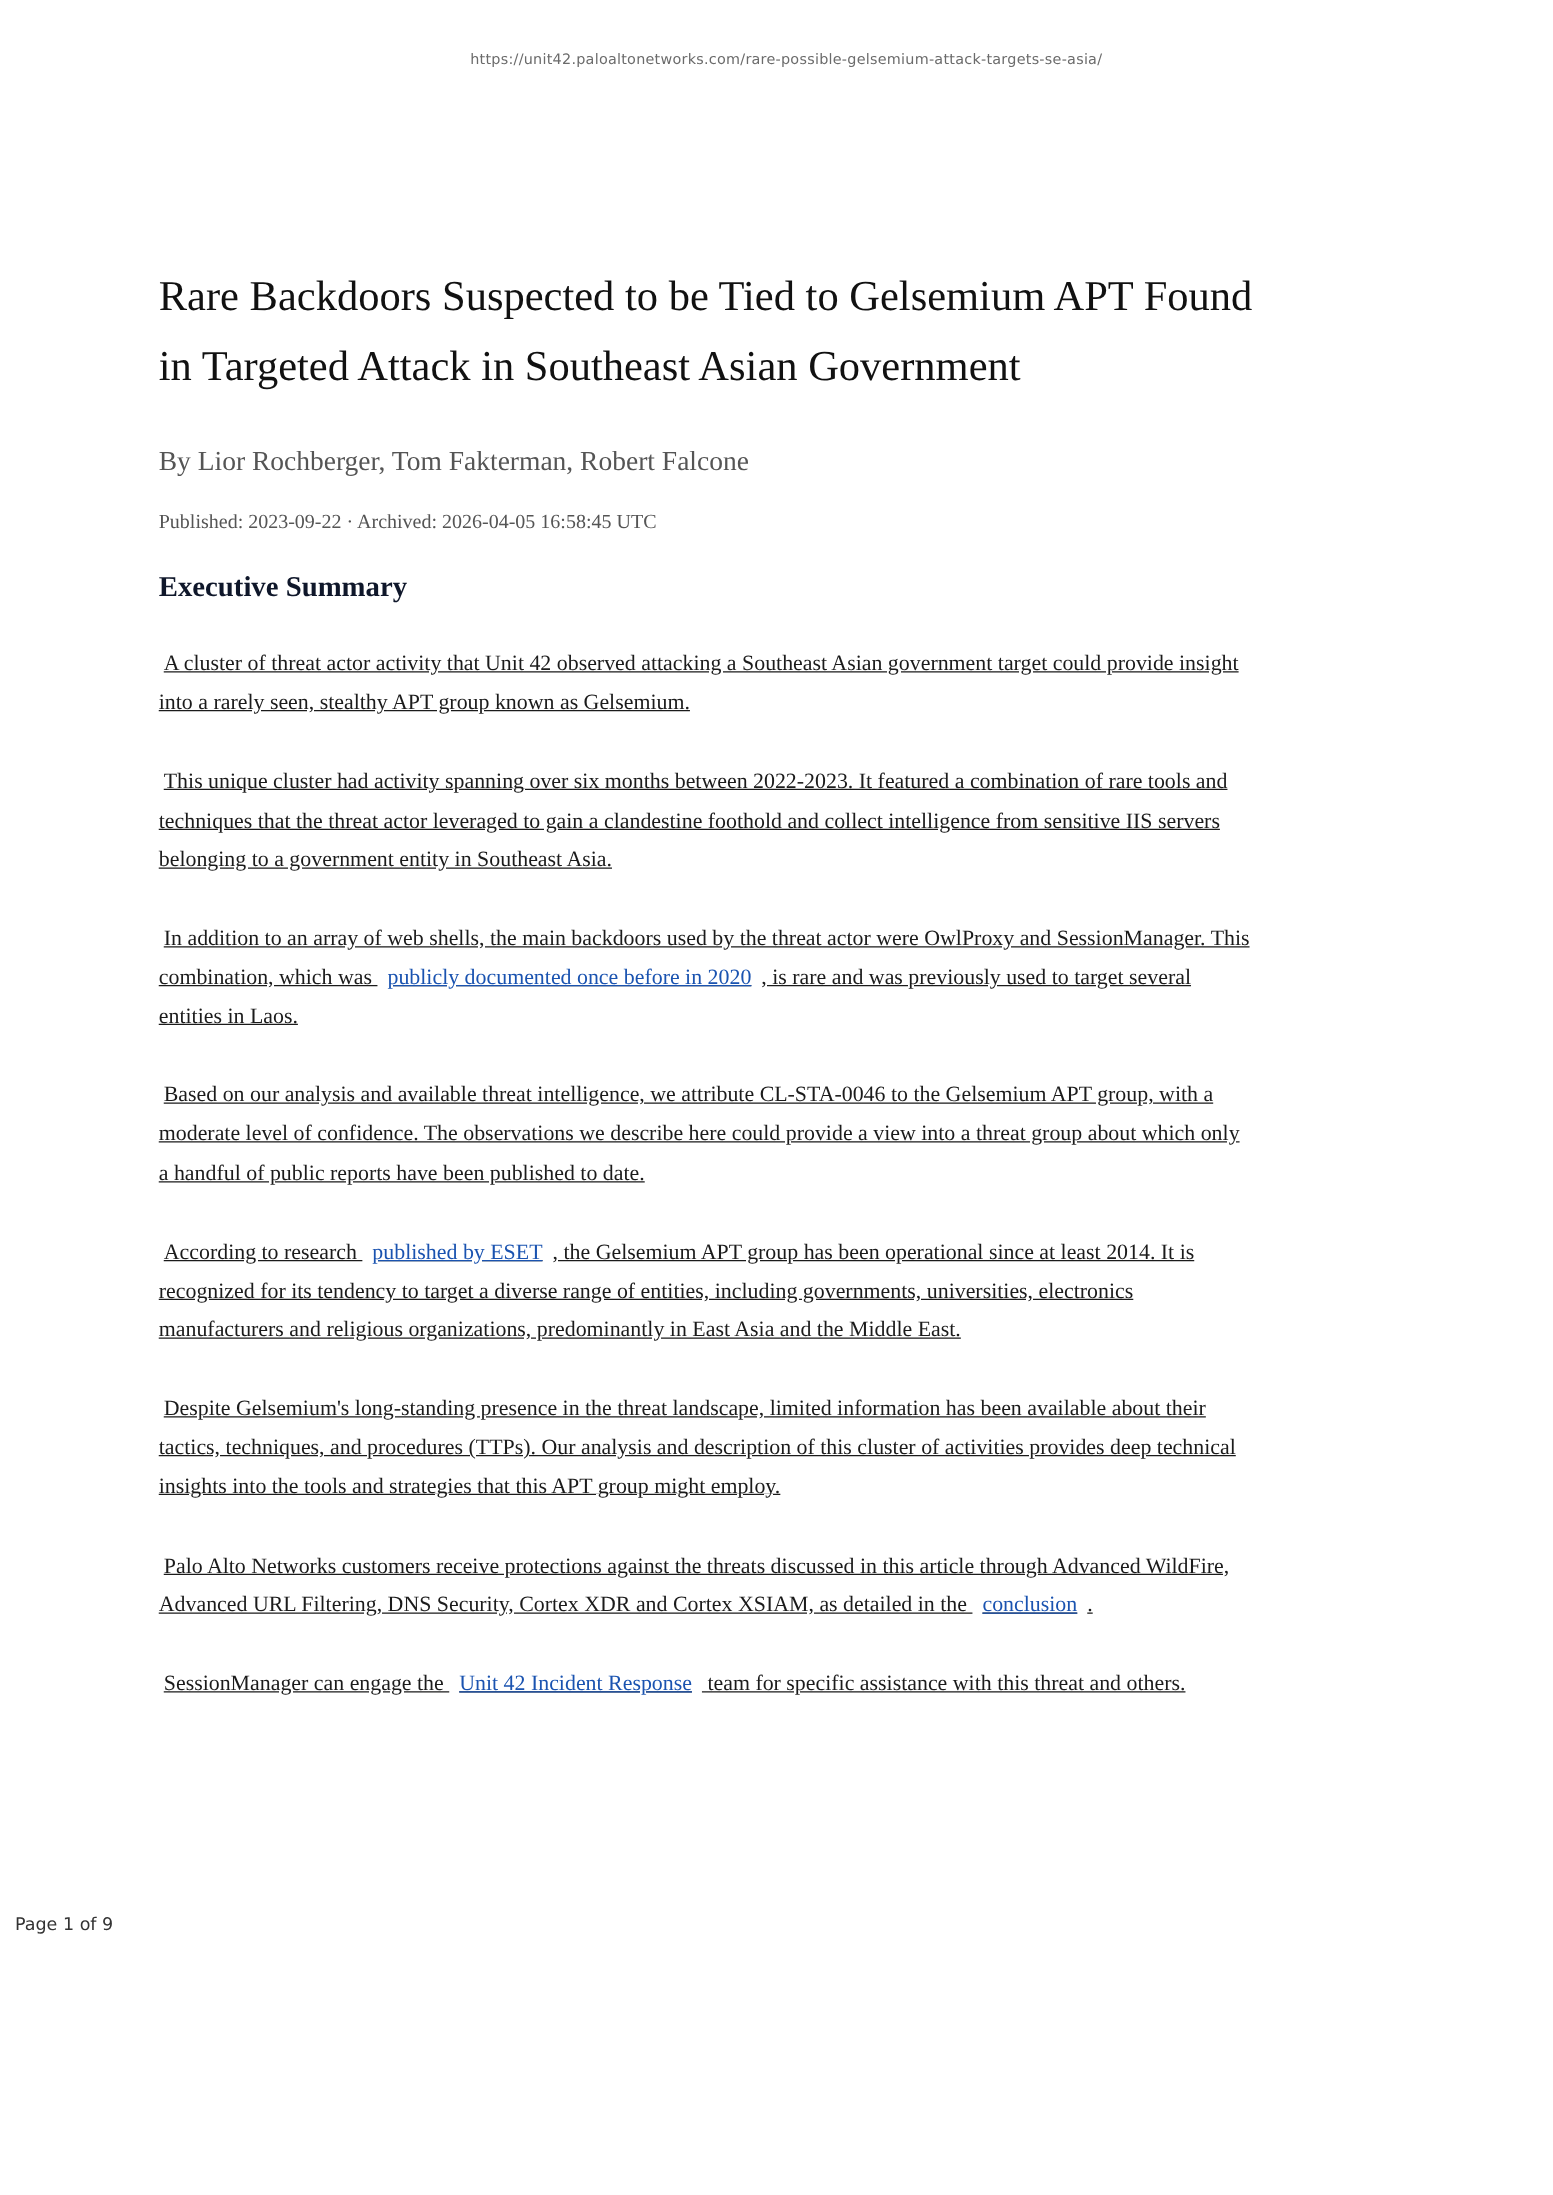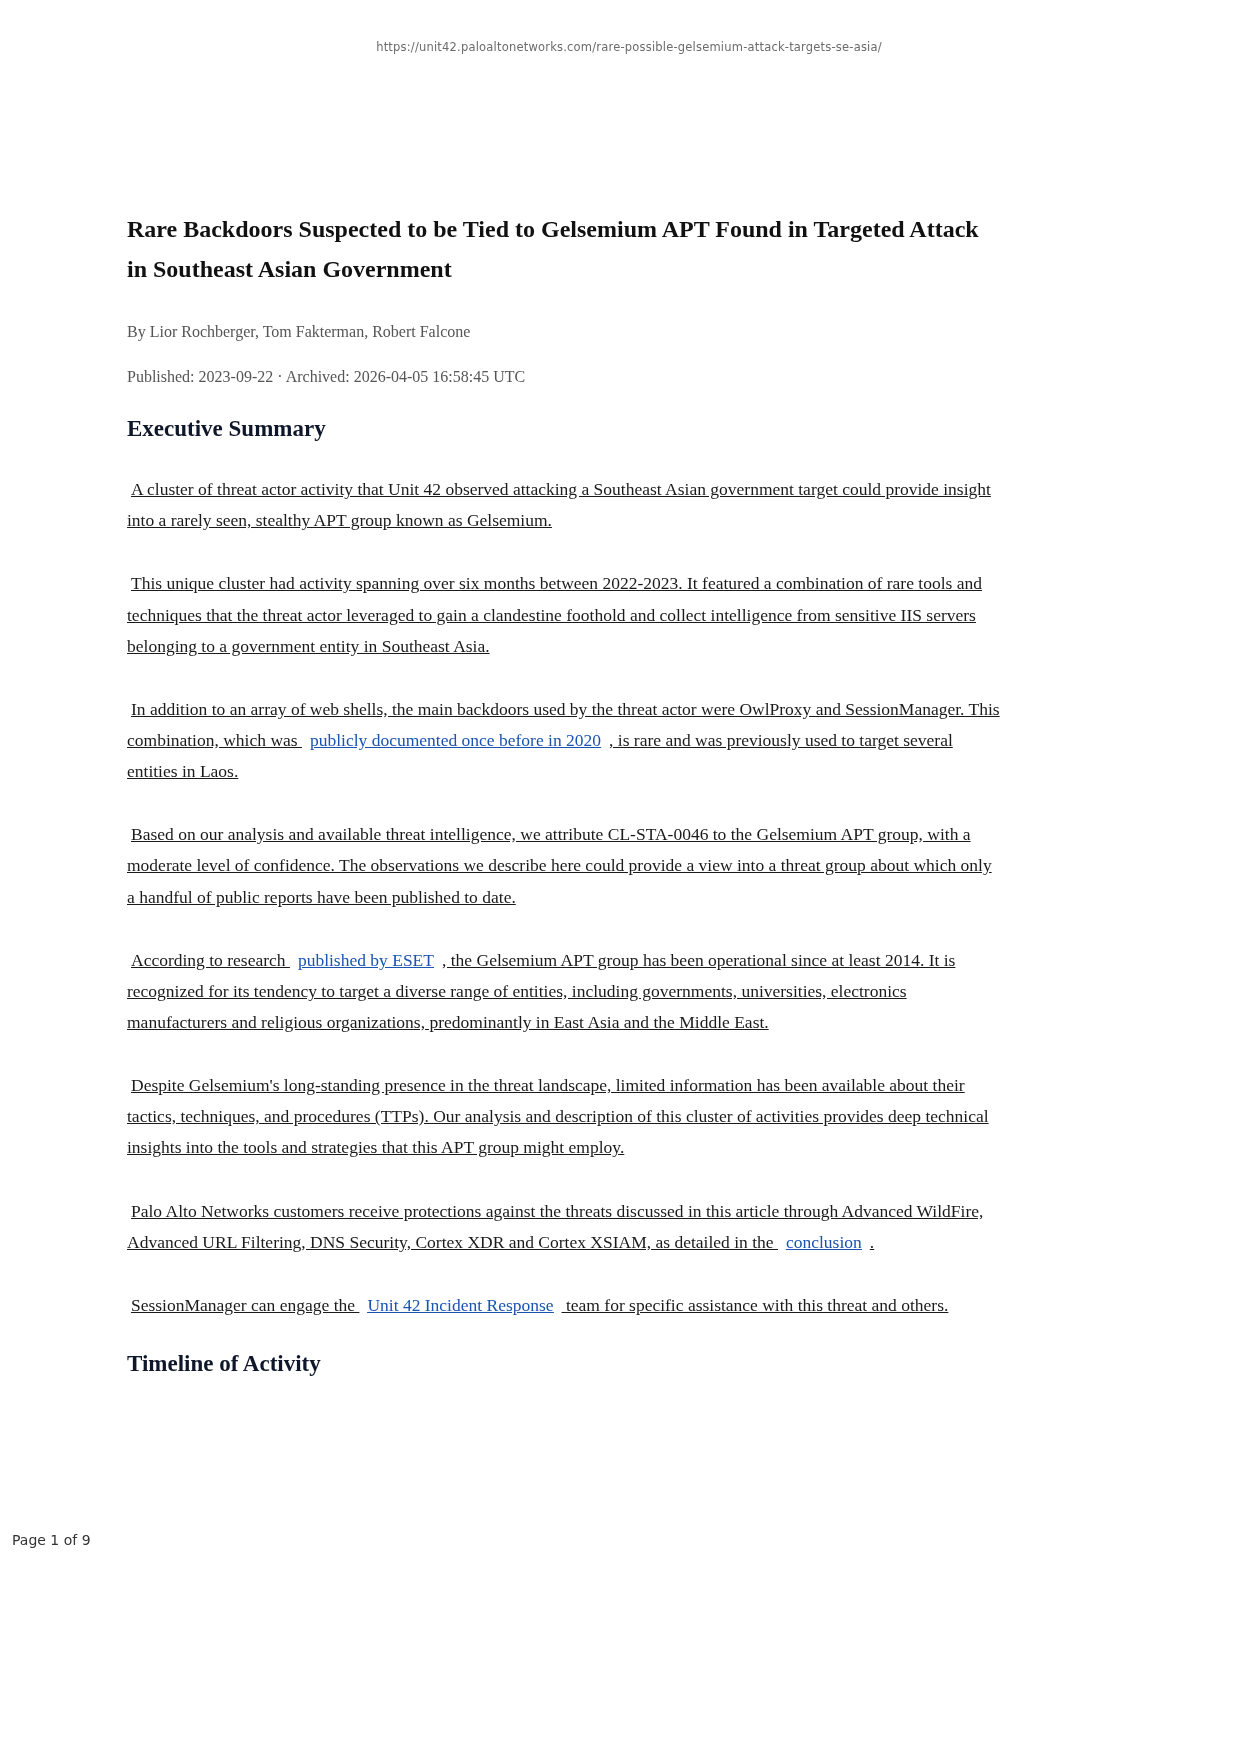--- a/index.html
+++ b/index.html
@@ -23,28 +23,28 @@
     font-size: 11.5px;
     color: var(--urlbar-color, #6b6b6b);
     letter-spacing: 0.2px;
   }
   .content {
     width: 892px;
     margin-left: 107px;
     padding-top: 148px;
   }
   h1.title {
-    font-size: 24px;
+    font-size: 34px;
     line-height: 1.65;
-    font-weight: bold;
+    font-weight: normal;
     color: #111111;
   }
   .byline {
     margin-top: 26px;
-    font-size: 16px;
+    font-size: 22px;
     color: var(--muted-color, #4c4c4c);
   }
   .meta {
     margin-top: 19px;
     font-size: 16px;
     color: var(--muted-color, #5a5a5a);
   }
   h2.section-heading {
     margin-top: 22px;
     font-size: 23px;
@@ -102,19 +102,18 @@
 
     <p class="para"><span>According to research </span><a class="inline-link">published by ESET</a><span>, the Gelsemium APT group has been operational since at least 2014. It is recognized for its tendency to target a diverse range of entities, including governments, universities, electronics manufacturers and religious organizations, predominantly in East Asia and the Middle East.</span></p>
 
     <p class="para"><span>Despite Gelsemium's long-standing presence in the threat landscape, limited information has been available about their tactics, techniques, and procedures (TTPs). Our analysis and description of this cluster of activities provides deep technical insights into the tools and strategies that this APT group might employ.</span></p>
 
 
     <p class="para"><span>Palo Alto Networks customers receive protections against the threats discussed in this article through Advanced WildFire, Advanced URL Filtering, DNS Security, Cortex XDR and Cortex XSIAM, as detailed in the </span><a class="inline-link">conclusion</a><span>.</span></p>
 
     <p class="para"><span>SessionManager can engage the </span><a class="inline-link">Unit 42 Incident Response</a><span> team for specific assistance with this threat and others.</span></p>
 
-    <h2 class="section-heading">Timeline of Activity</h2>
 
   </div>
 
   <div class="footer">Page 1 of 9</div>
 
 </div>
 
 </body></html>

